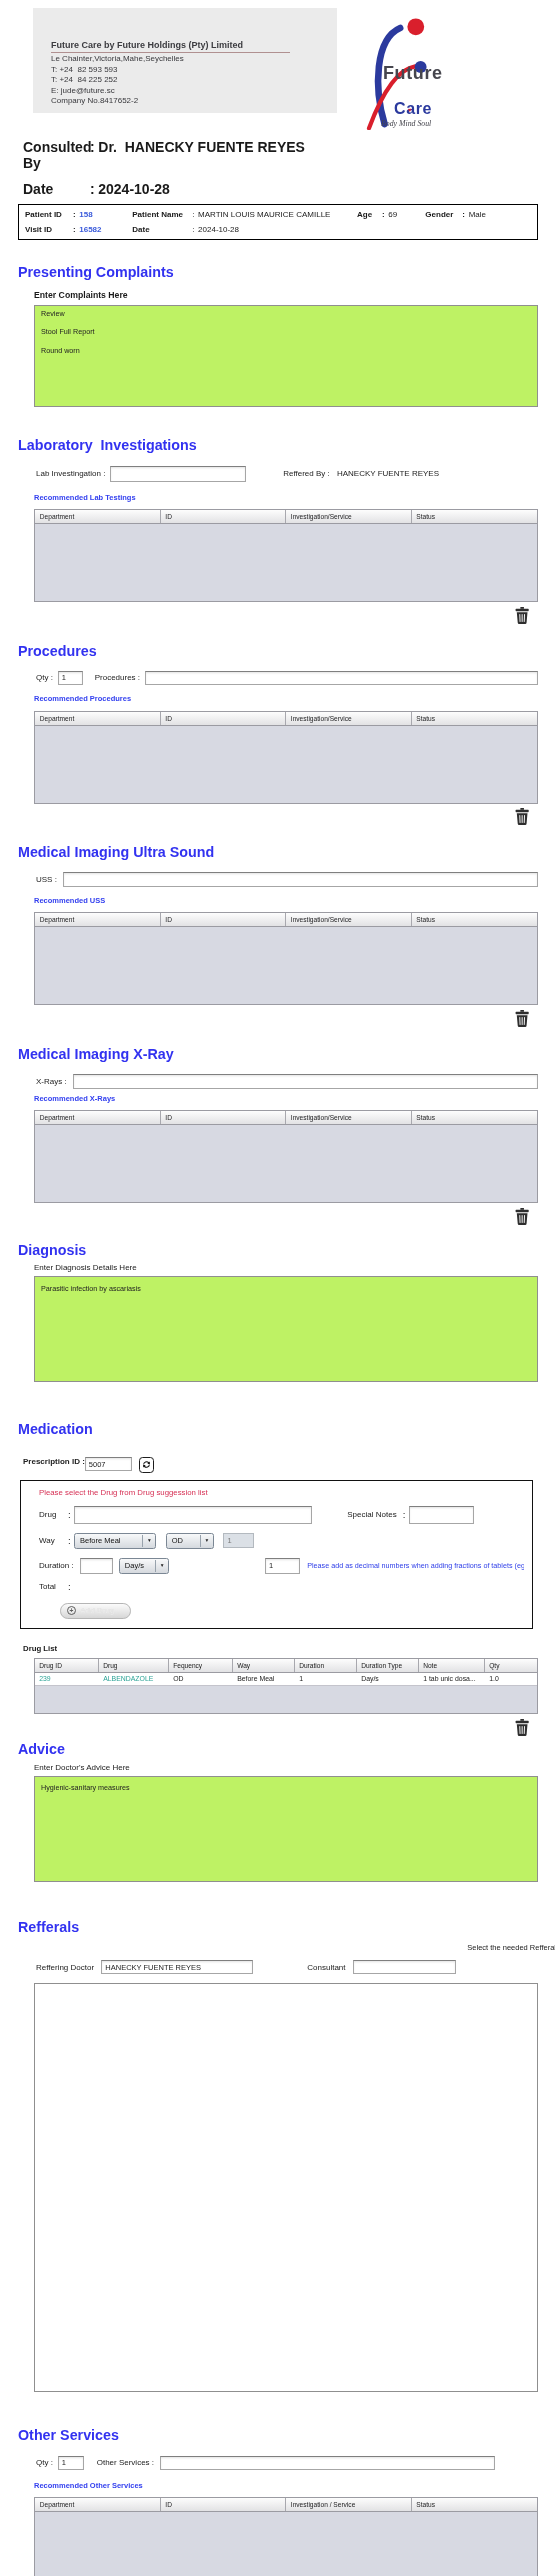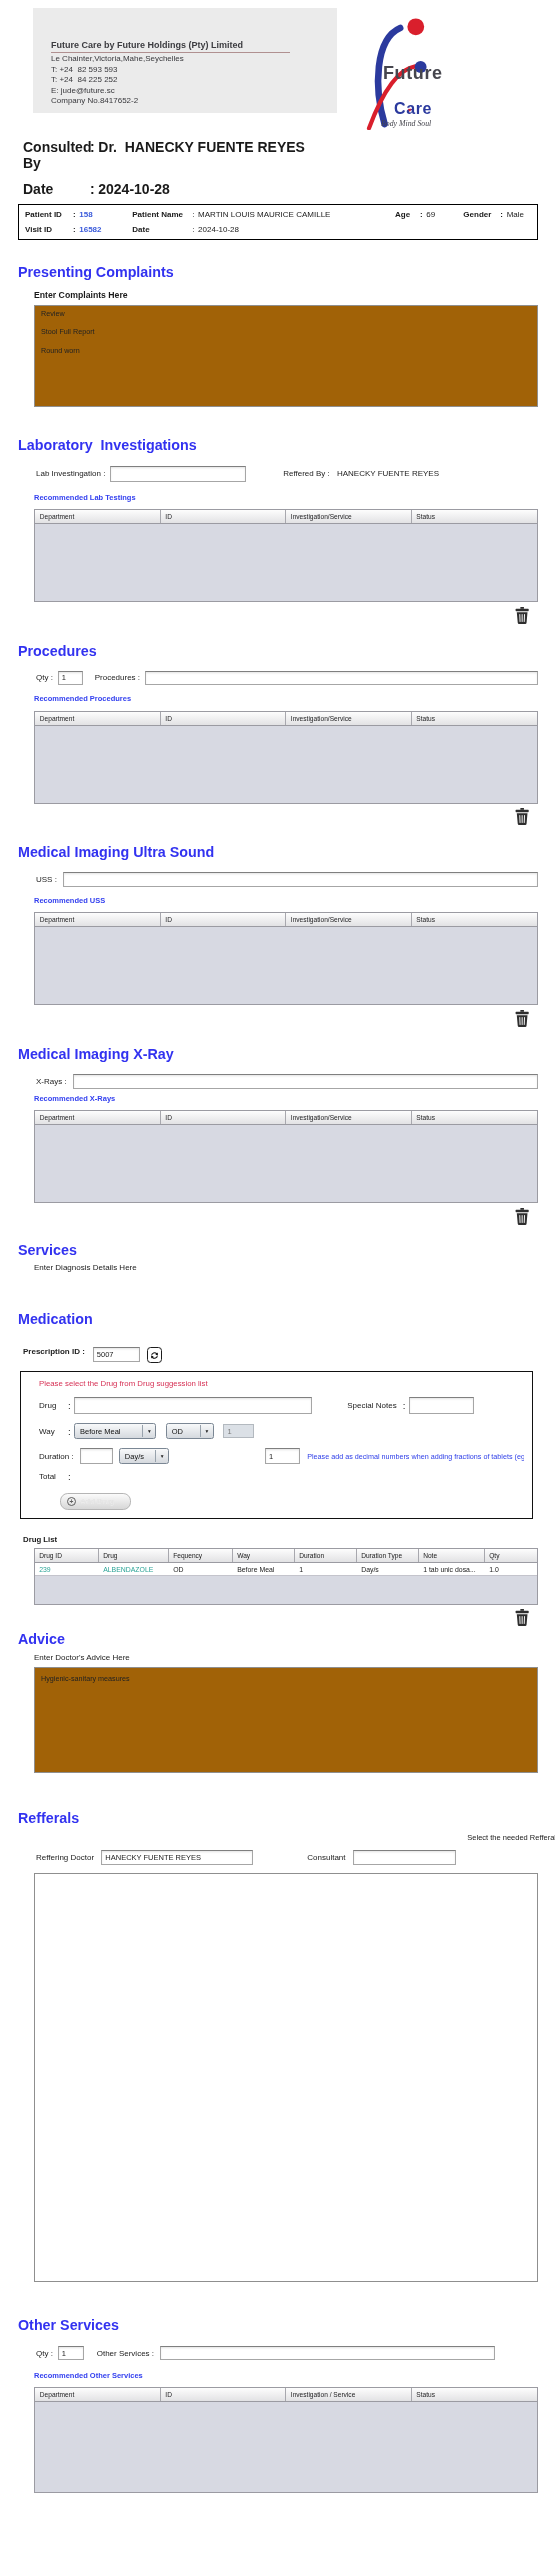--- a/index.html
+++ b/index.html
@@ -42,21 +42,21 @@
 
   .patient-box {
     margin: 7.2px 18px 0 18px; border: 1.2px solid #000; padding: 4.8px 6px 5.4px 6px;
     font-size: 8px;
   }
   .patient-row { display: flex; align-items: baseline; }
   .patient-row + .patient-row { margin-top: 6px; }
   .patient-row .b { font-weight: bold; }
   .patient-row .blue { color: #3b5bdb; font-weight: bold; }
   .pc-l1 { width: 48px; } .pc-v1 { width: 53px; }
-  .pc-l2 { width: 60px; } .pc-v2 { width: 197px; }
+  .pc-l2 { width: 60px; } .pc-v2 { width: 159px; }
   .pc-l3 { width: 25px; } .pc-v3 { width: 37px; }
   .pc-l4 { width: 37px; }
   .colon { margin-right: 3.6px; }
 
   
   .sec-title { margin-left: 18px; font-size: 14.3px; font-weight: bold; color: #3232f0; white-space: pre; }
   .blue-link { margin-left: 34px; font-size: 7.5px; font-weight: bold; color: #3340ef; }
   .field-label { font-size: 8px; color: #222; white-space: pre; }
   .tb {
     height: 14.3px; border: 0.6px solid #a6a6a6; border-top-color: #7f7f7f;
@@ -68,21 +68,21 @@
   .svc-table { margin-left: 34px; width: 504px; border: 0.6px solid #9b9ba2; }
   .thead { display: grid; grid-template-columns: repeat(4, 1fr); background: linear-gradient(#fdfdfd, #e2e2e4); border-bottom: 0.6px solid #9b9ba2; }
   .thead .tcell { font-size: 6.6px; color: #1d1d1f; padding: 3px 4.8px; border-right: 0.6px solid #a8a8ae; }
   .thead .tcell:last-child { border-right: none; }
   .tbody { background: #d7d9e2; height: 77px; }
 
   .trash-row { display: flex; justify-content: flex-end; margin: 4.8px 27px 0 0; height: 18px; }
   .trash-btn { width: 14.3px; height: 17.3px; cursor: pointer; }
 
   .textarea {
-    display: block; margin-left: 34px; width: 504px; background: #a16207;
+    display: block; margin-left: 34px; width: 504px; background: #bef264;
     border: 0.6px solid #8f8f8f; font-family: "Liberation Sans", sans-serif;
     font-size: 7.2px; line-height: 9.3px; padding: 3px 6px; color: #222;
     resize: none; white-space: pre-wrap;
   }
 
   
   .presc-row { margin: 20.3px 0 0 23px; display: flex; }
   .presc-row .field-label { font-weight: bold; }
   .refresh-btn { margin-left: 7.2px; width: 15px; height: 16px; border: 1.2px solid #1d1d1d; border-radius: 3.6px; display: flex; align-items: center; justify-content: center; background: #fff; cursor: pointer; }
 
@@ -301,27 +301,28 @@
     <svg class="trash-btn" viewBox="0 0 24 29">
       <rect x="9" y="0" width="6" height="3" fill="#2e2e2e"></rect>
         <rect x="1" y="3" width="22" height="4" rx="1" fill="#2e2e2e"></rect>
       <path d="M3 9 h18 l-1.6 17.5 a2.2 2.2 0 0 1 -2.2 2 h-10.4 a2.2 2.2 0 0 1 -2.2 -2 Z" fill="#2e2e2e"></path>
       <line x1="8" y1="12" x2="8.5" y2="25" stroke="#fff" stroke-width="1.6"></line>
         <line x1="12" y1="12" x2="12" y2="25" stroke="#fff" stroke-width="1.6"></line>
         <line x1="16" y1="12" x2="15.5" y2="25" stroke="#fff" stroke-width="1.6"></line>
     </svg>
   </div>
 
-  <div class="sec-title" style="margin-top:16.7px">Services</div>
+  <div class="sec-title" style="margin-top:16.7px">Diagnosis</div>
   <div style="margin:4.8px 0 0 34px; font-size:8px">Enter Diagnosis Details Here</div>
+  <textarea class="textarea" style="margin-top: 3.6px; height: 106px; padding-top: 7.2px;">Parasitic infection by ascariasis</textarea>
 
   <div class="sec-title" style="margin-top:39px">Medication</div>
   <div class="presc-row">
     <span class="field-label">Prescription ID :</span>
-    <input class="tb" style="width: 47px; margin-left: 8px;" value="5007">
+    <input class="tb" style="width: 47px; margin-left: 0;" value="5007">
     <span class="refresh-btn">
       <svg width="9" height="9" viewBox="0 0 16 16">
         <path d="M2 8 a6 6 0 0 1 10.5 -3.8 L14 2.5 V7 H9.5 L11 5.3 A4.3 4.3 0 0 0 3.7 8 Z" fill="#111"></path>
         <path d="M14 8 a6 6 0 0 1 -10.5 3.8 L2 13.5 V9 H6.5 L5 10.7 A4.3 4.3 0 0 0 12.3 8 Z" fill="#111"></path>
       </svg>
     </span>
   </div>
 
   <div class="med-panel">
     <div class="warn-text">Please select the Drug from Drug suggession list</div>

